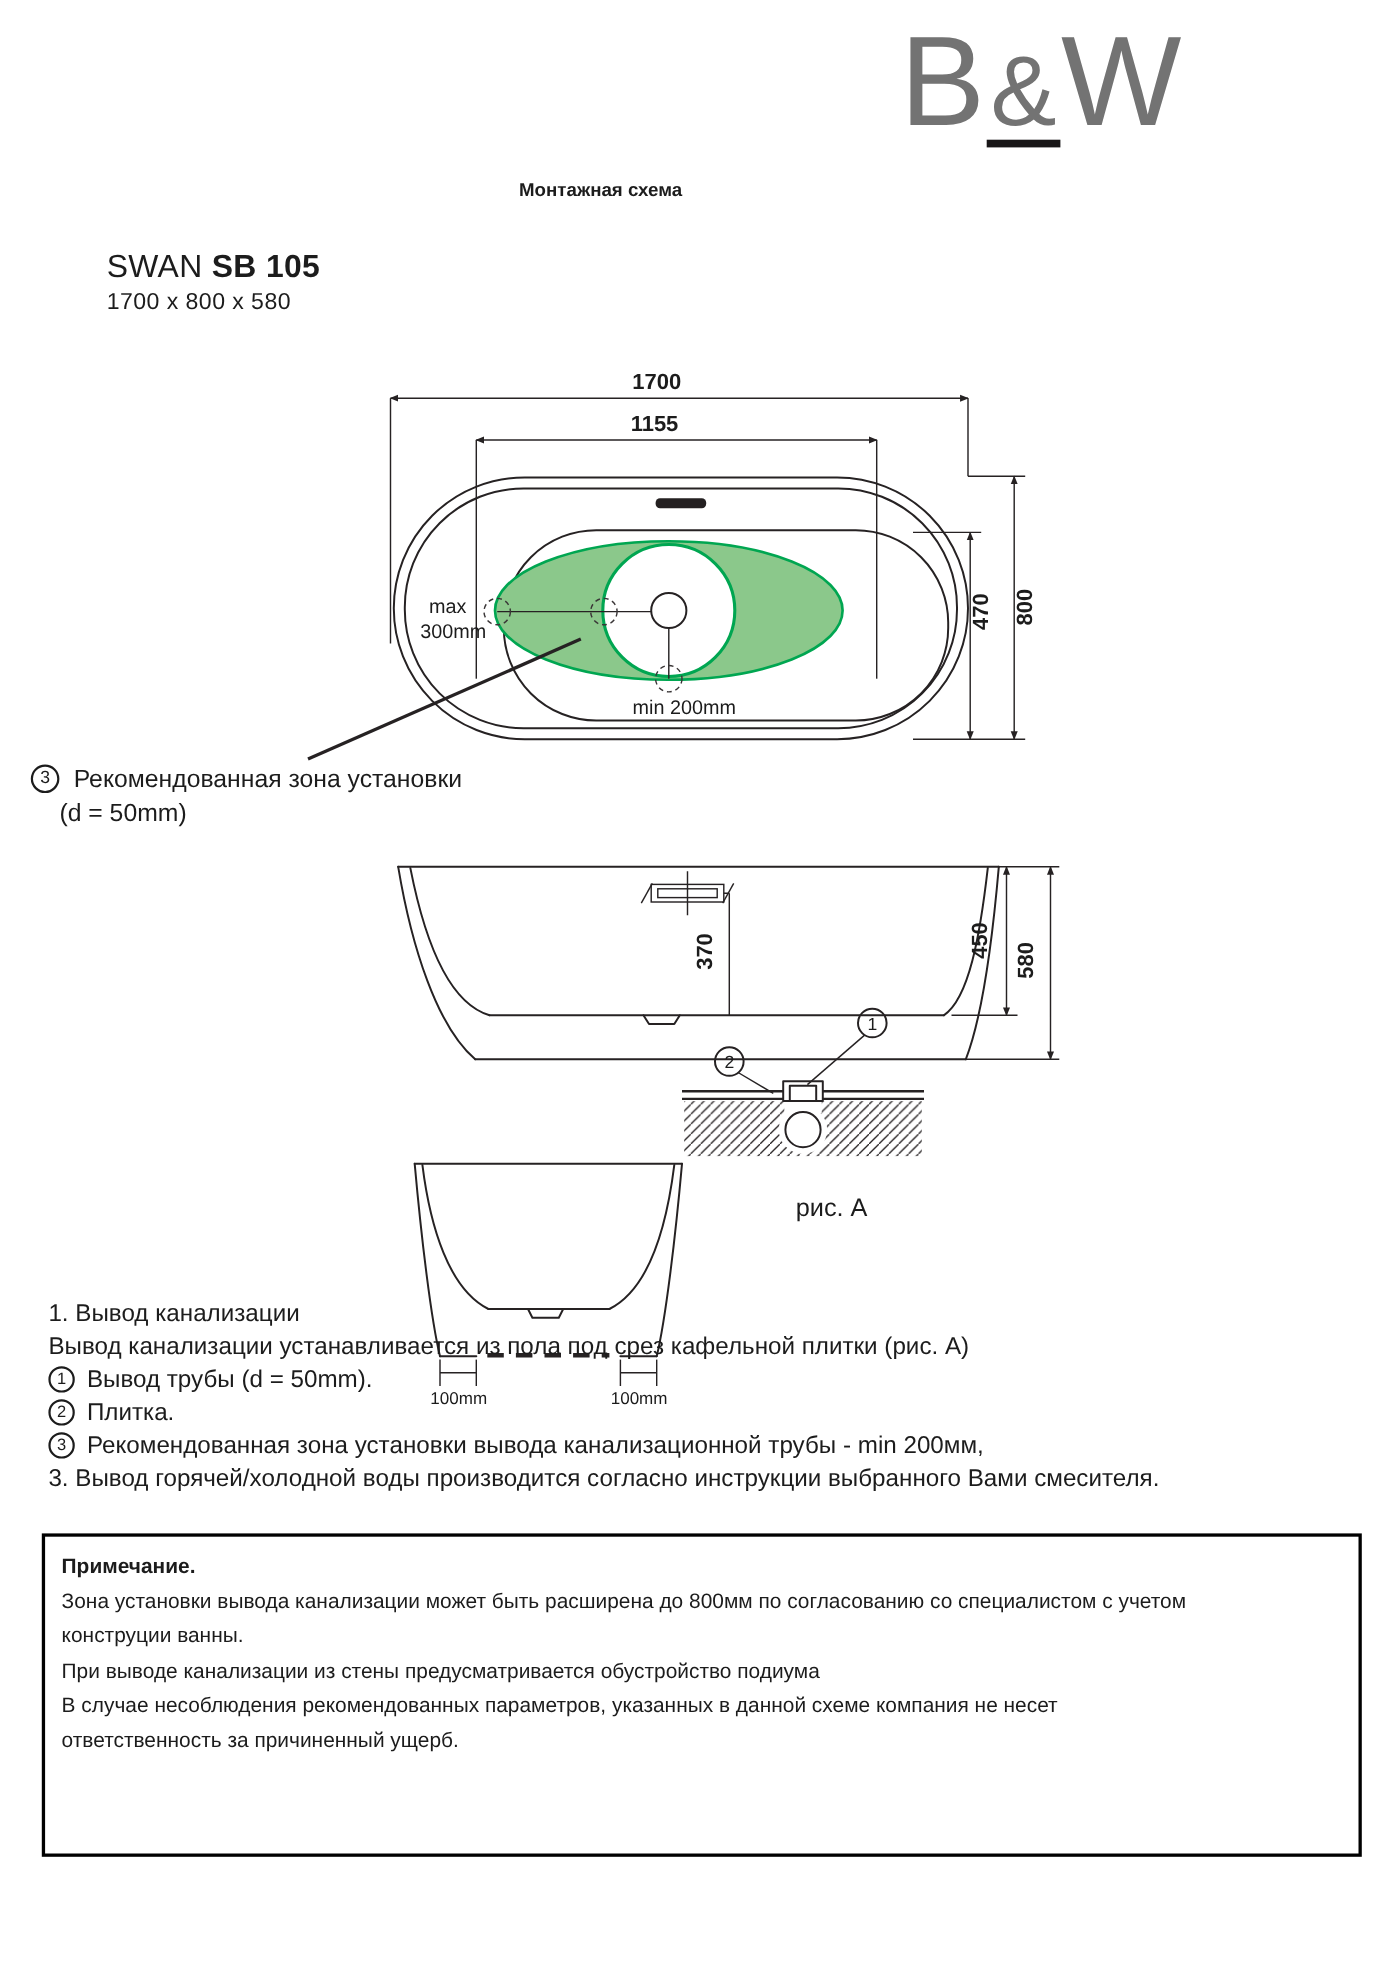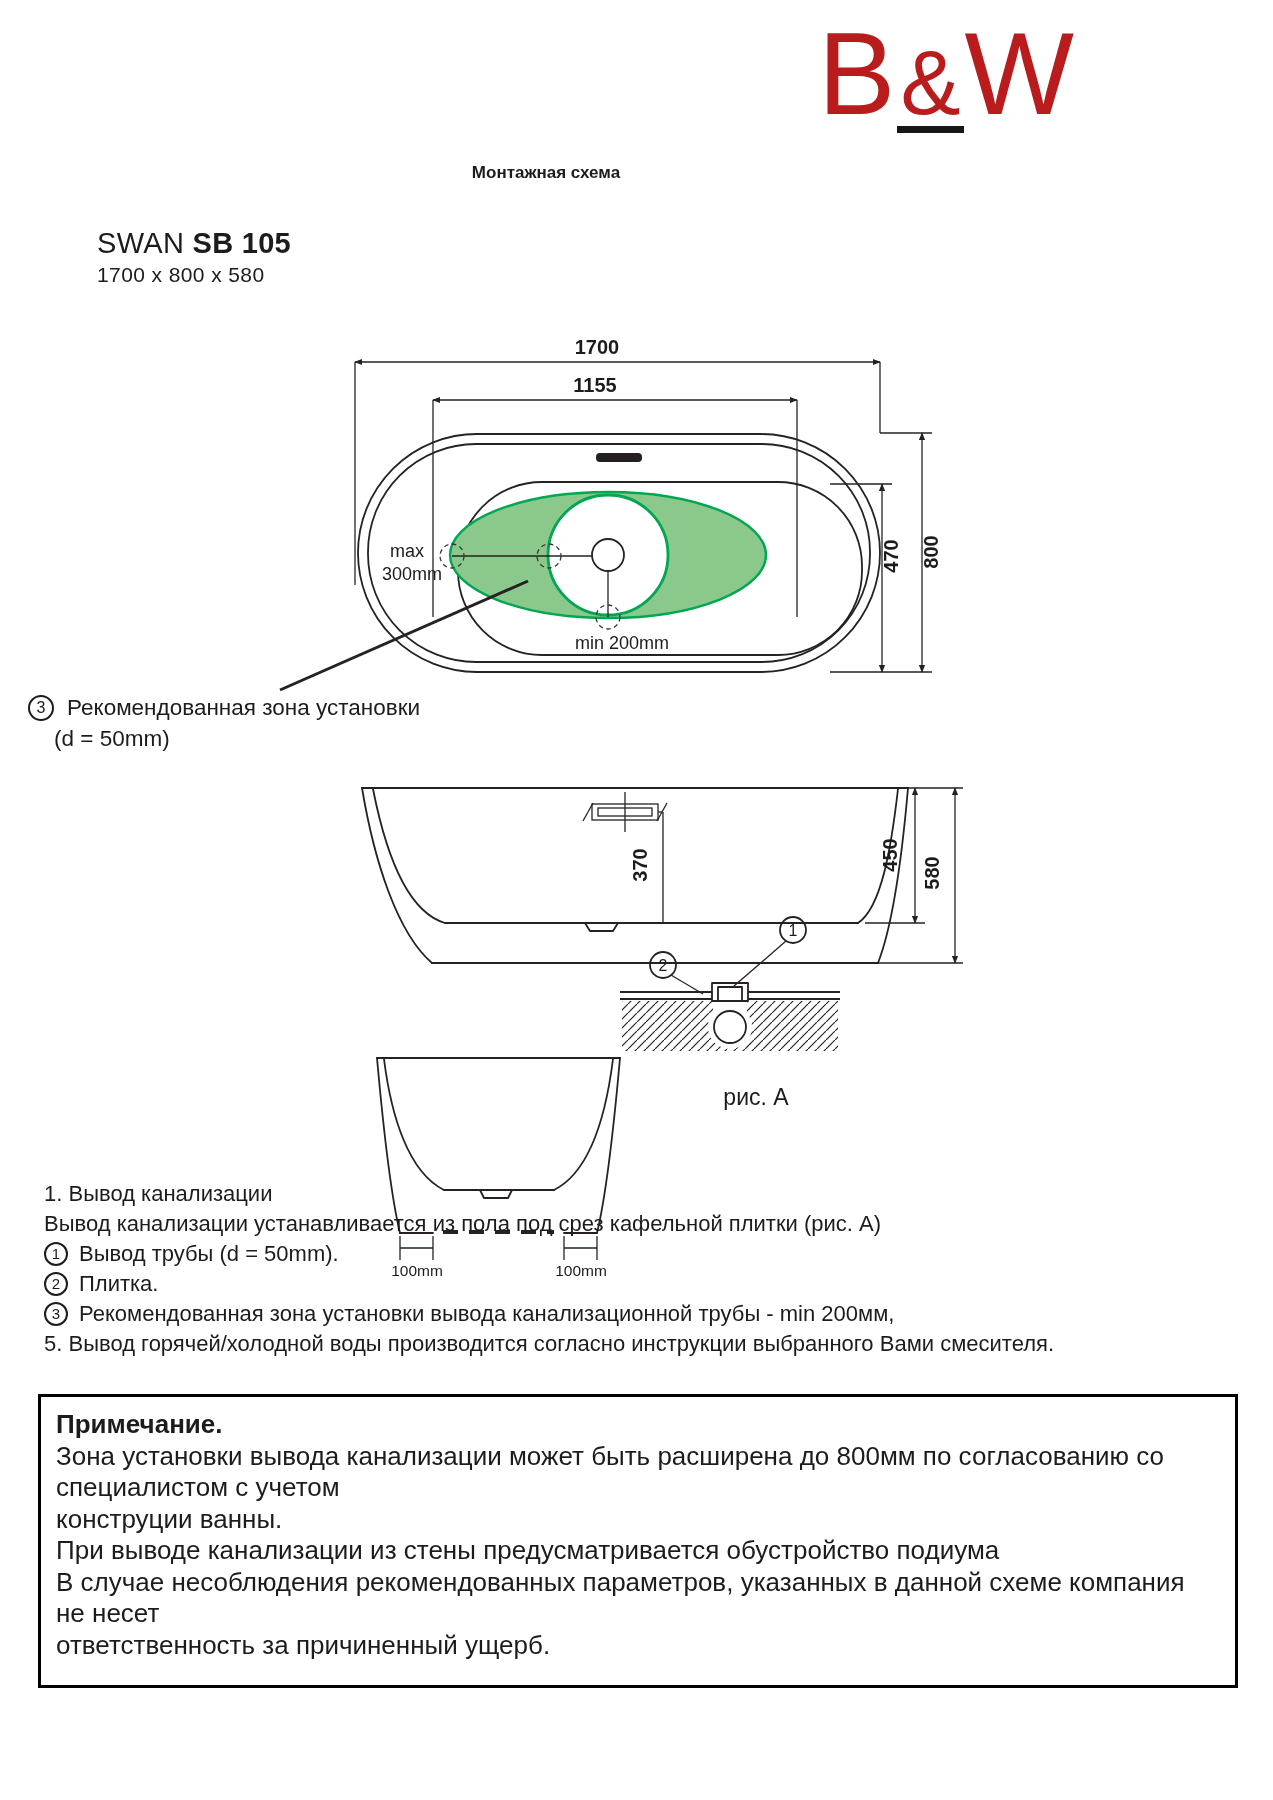--- a/index.html
+++ b/index.html
@@ -4,21 +4,21 @@
 <style>
   html,body { margin:0; padding:0; background:#ffffff; }
   .page {
     position:relative; width:1273px; height:1800px; background:#fff;
     font-family:"Liberation Sans", sans-serif; color:#1c1c1c; overflow:hidden;
   }
   .abs { position:absolute; }
 
   
   .logo { position:absolute; top:16px; left:790px; width:285px; text-align:right;
-          color:#b91c1c; line-height:1; white-space:nowrap; }
+          color:#737373; line-height:1; white-space:nowrap; }
   .logo .l  { font-size:116px; font-weight:400; letter-spacing:1px; }
   .logo .amp{ font-size:90px; font-weight:400; display:inline-block; line-height:0.92;
               border-bottom:7px solid #181617; padding:0 3px 1px; margin:0 1px; vertical-align:baseline; }
 
   .title { position:absolute; top:163px; left:385px; width:322px; text-align:center;
            font-size:17px; font-weight:700; }
 
   .product { position:absolute; top:227px; left:97px; }
   .product-name { font-size:29px; letter-spacing:0.3px; }
   .product-name .bold { font-weight:700; }
@@ -51,21 +51,21 @@
   .notes { position:absolute; top:1179px; left:44px; width:1210px;
            font-size:22px; line-height:30px; }
   .notes .line { display:flex; align-items:center; gap:11px; height:30px; }
   .notes .ncirc { display:inline-flex; align-items:center; justify-content:center;
                   width:24px; height:24px; border:2px solid #1c1c1c; border-radius:50%;
                   font-size:15px; flex:0 0 auto; box-sizing:border-box; }
 
   
   .remark { position:absolute; top:1394px; left:38px; width:1200px; height:294px;
             border:3px solid #000; box-sizing:border-box; padding:12px 15px;
-            font-size:26px; line-height:31.5px; }
+            font-size:19px; line-height:31.5px; }
   .remark-title { font-weight:700; }
 </style>
 </head>
 <body>
 
 <div class="page">
 
   <div class="logo">
     <span class="l">B</span><span class="amp">&amp;</span><span class="l">W</span>
   </div>
@@ -232,21 +232,21 @@
     </div>
     <div class="line">
       <span class="ncirc">2</span>
       <span>Плитка.</span>
     </div>
     <div class="line">
       <span class="ncirc">3</span>
       <span>Рекомендованная зона установки вывода канализационной трубы - min 200мм,</span>
     </div>
     <div class="line">
-        <span>5. Вывод горячей/холодной воды производится согласно инструкции выбранного Вами смесителя.</span>
+        <span>3. Вывод горячей/холодной воды производится согласно инструкции выбранного Вами смесителя.</span>
       </div>
   </div>
 
   <div class="remark">
     <div class="remark-title">Примечание.</div>
     <div>Зона установки вывода канализации может быть расширена до 800мм по согласованию со специалистом с учетом</div>
     <div>конструции ванны.</div>
     <div>При выводе канализации из стены предусматривается обустройство подиума</div>
     <div>В случае несоблюдения рекомендованных параметров, указанных в данной схеме компания не несет</div>
     <div>ответственность за причиненный ущерб.</div>

